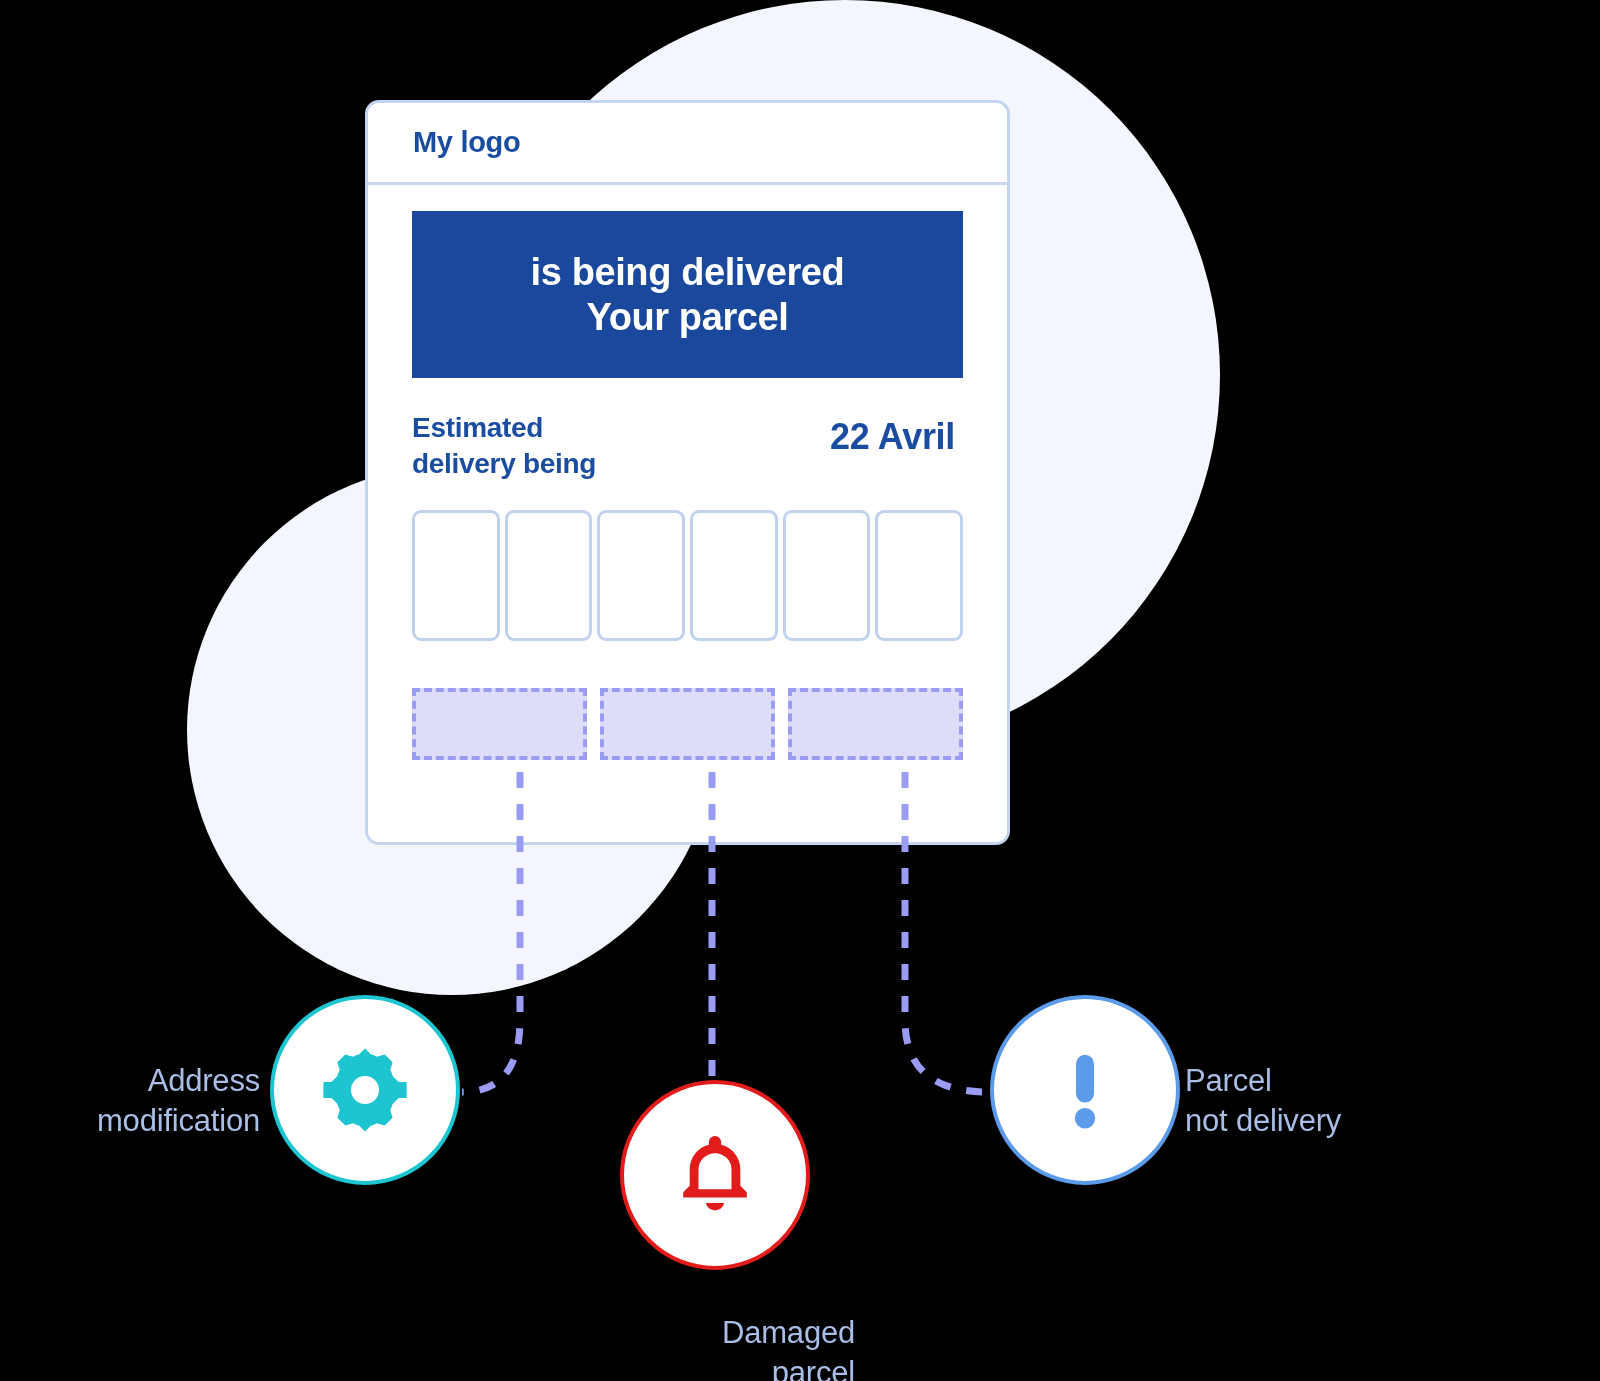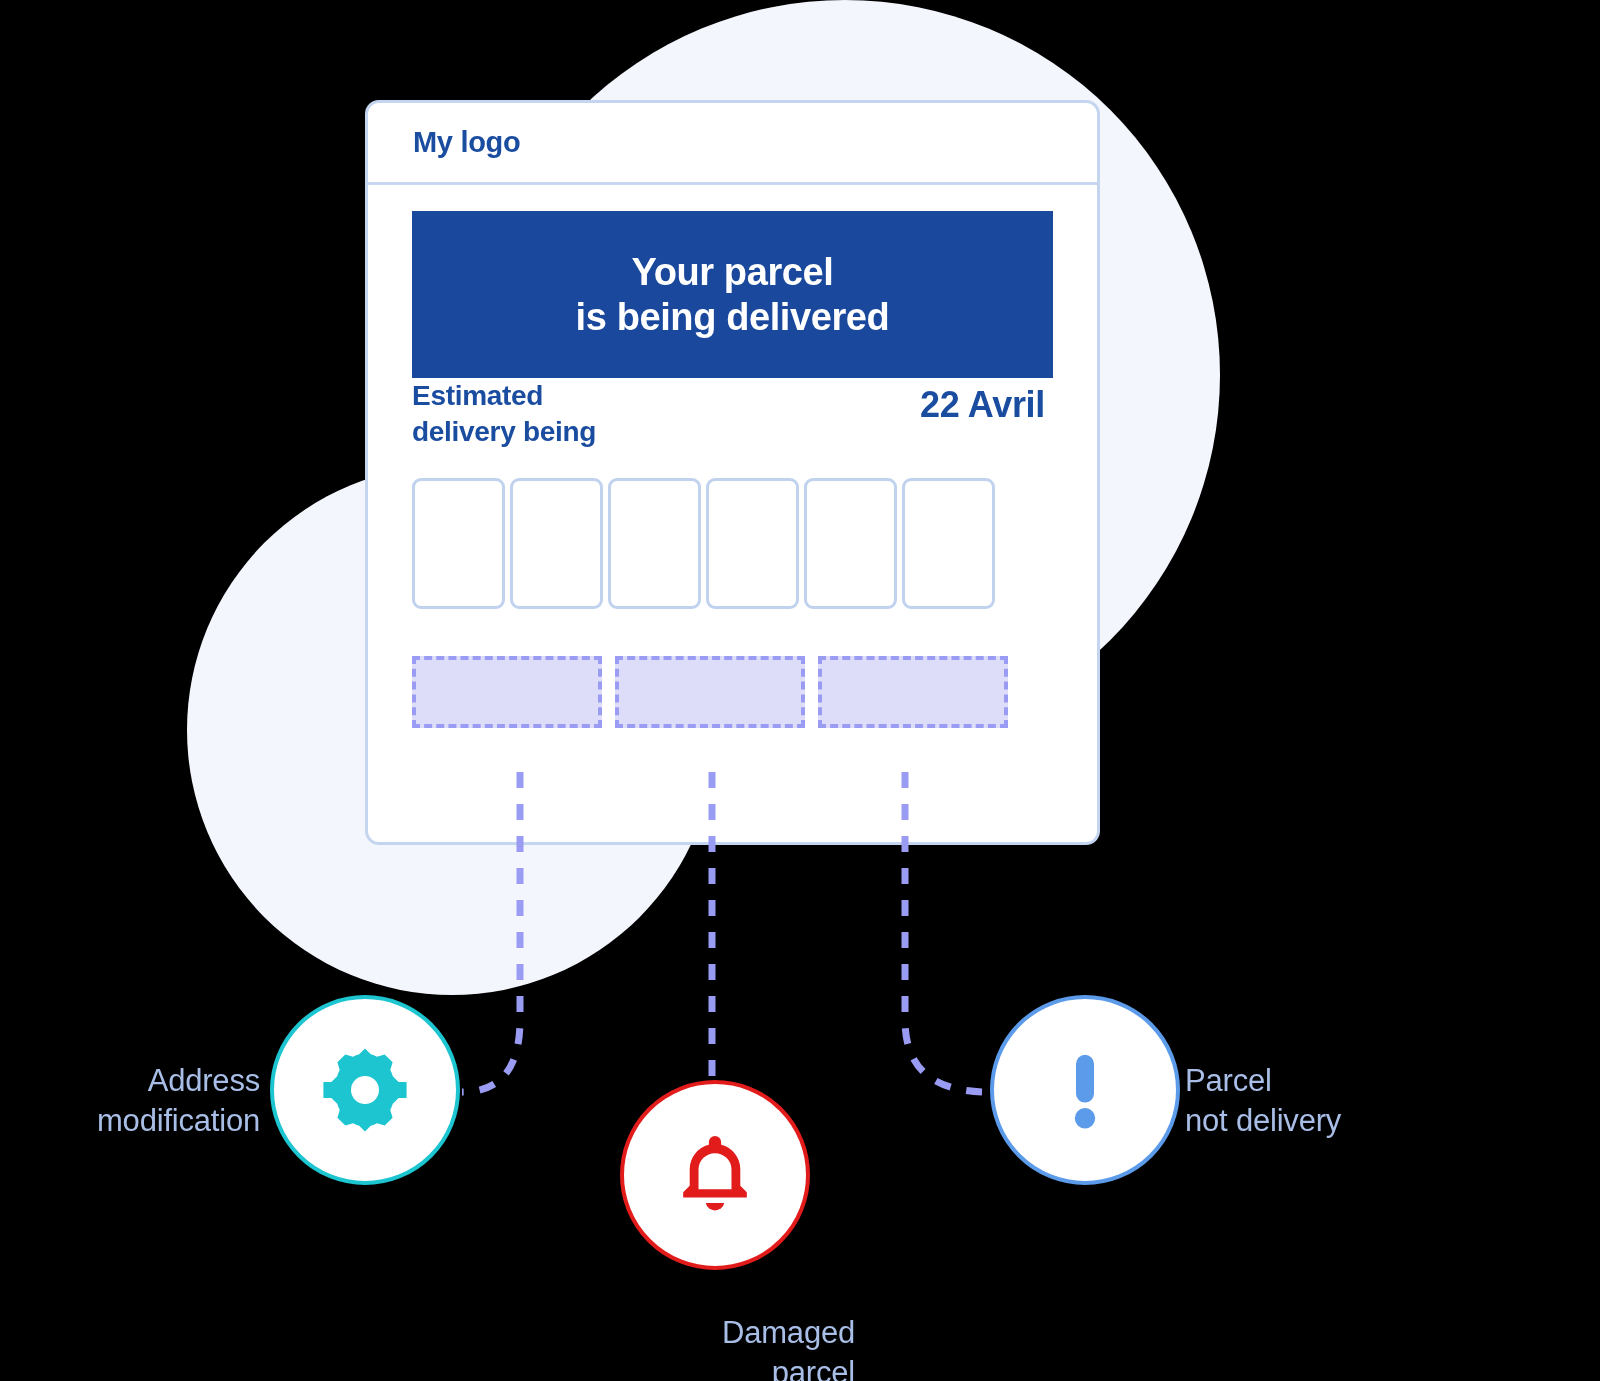--- a/index.html
+++ b/index.html
@@ -33,21 +33,21 @@
     top: 465px;
     width: 530px;
     height: 530px;
   }
 
   
   #tracking-card {
     position: absolute;
     left: 365px;
     top: 100px;
-    width: 735px;
+    width: 645px;
     height: 745px;
     background: #FFFFFF;
     border: 3px solid #C4D5EF;
     border-radius: 14px;
     box-sizing: border-box;
   }
   #card-header {
     height: 82px;
     box-sizing: border-box;
     border-bottom: 3px solid #C9D8F0;
@@ -79,20 +79,21 @@
     font-size: 38px;
     font-weight: bold;
     line-height: 1.18;
     letter-spacing: -0.4px;
   }
 
   #delivery-row {
     display: flex;
     align-items: flex-start;
     justify-content: space-between;
+    margin-top: 32px;
   }
   #delivery-label {
     color: #1A4CA0;
     font-size: 28px;
     font-weight: bold;
     line-height: 1.28;
     letter-spacing: -0.3px;
   }
   #delivery-date {
     color: #1A4CA0;
@@ -193,22 +194,22 @@
 
   <div id="tracking-card">
 
     <div id="card-header">
       <span id="logo-text">My logo</span>
     </div>
 
     <div id="card-body">
 
       <div id="status-banner">
+        <span class="banner-line">is being delivered</span>
         <span class="banner-line">Your parcel</span>
-        <span class="banner-line">is being delivered</span>
       </div>
 
       <div id="delivery-row">
         <div id="delivery-label">
           <div>Estimated</div>
           <div>delivery being</div>
         </div>
         <div id="delivery-date">22 Avril</div>
       </div>
 

